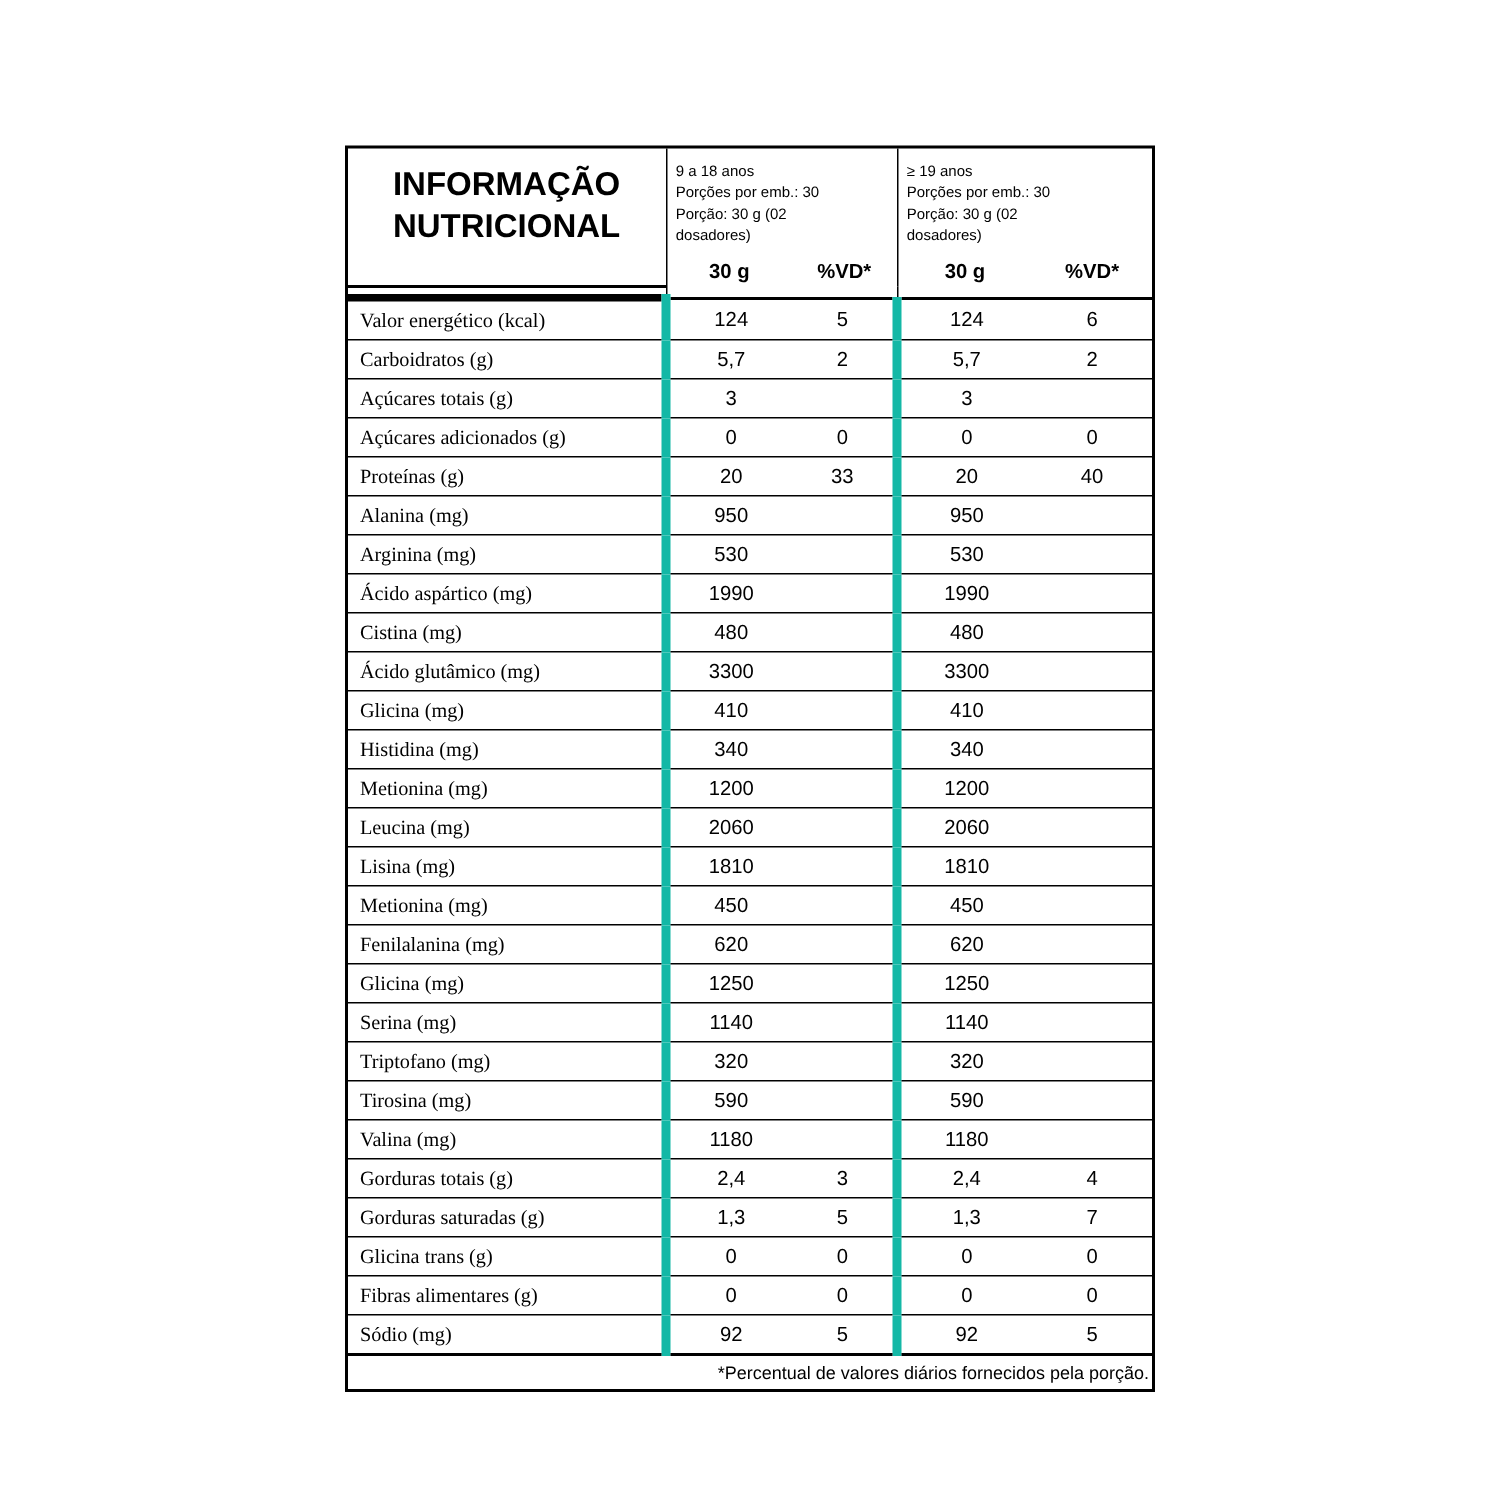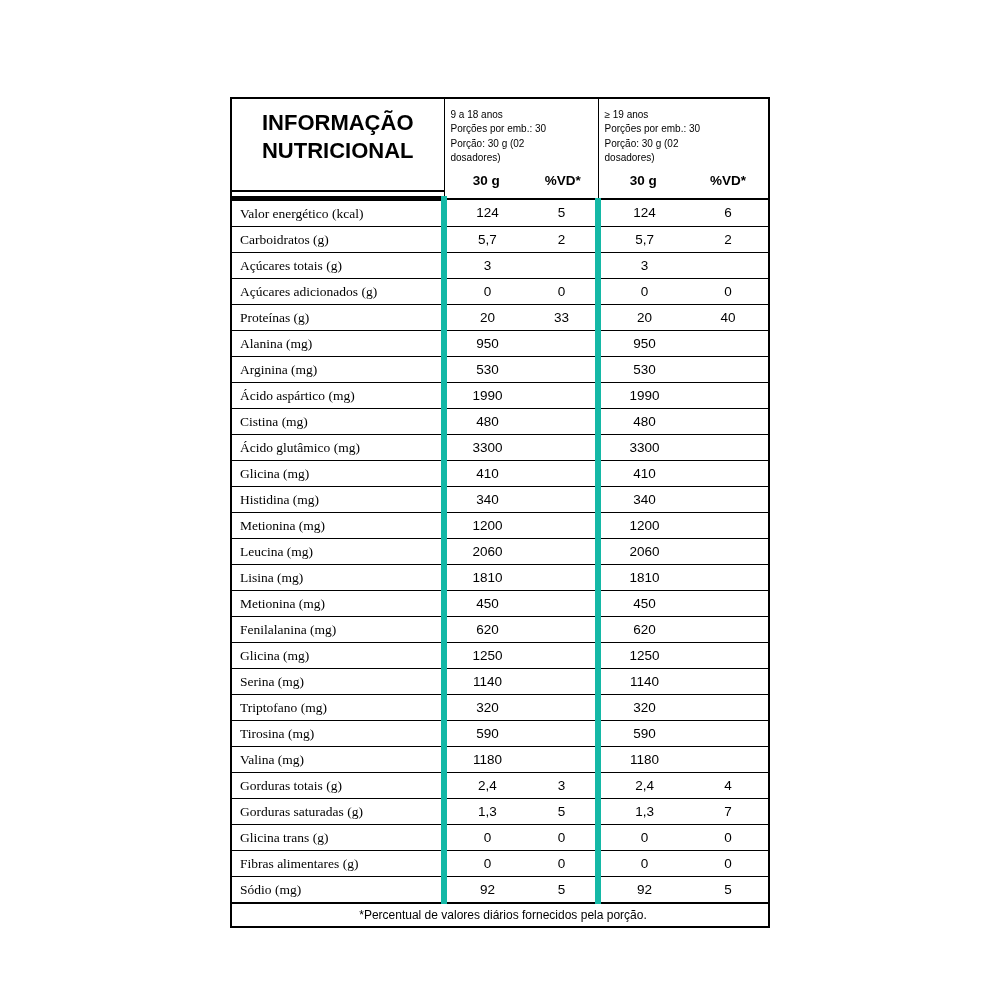--- a/index.html
+++ b/index.html
@@ -90,21 +90,21 @@
   .row td.num {
     text-align: center;
   }
   .indent1 { padding-left: 18px !important; }
   .indent2 { padding-left: 28px !important; }
 
   .footnote {
     font-size: 12px;
     padding: 4px 2px 4px 8px !important;
     border-top: 2px solid #000000;
-    text-align: center;
+    text-align: right;
   }
   .sep-l { border-left: 6px solid #14b8a6; }
 </style>
 </head>
 <body>
 
 <div id="root">
   <div class="label-box">
     <table class="nut">
       <colgroup>

